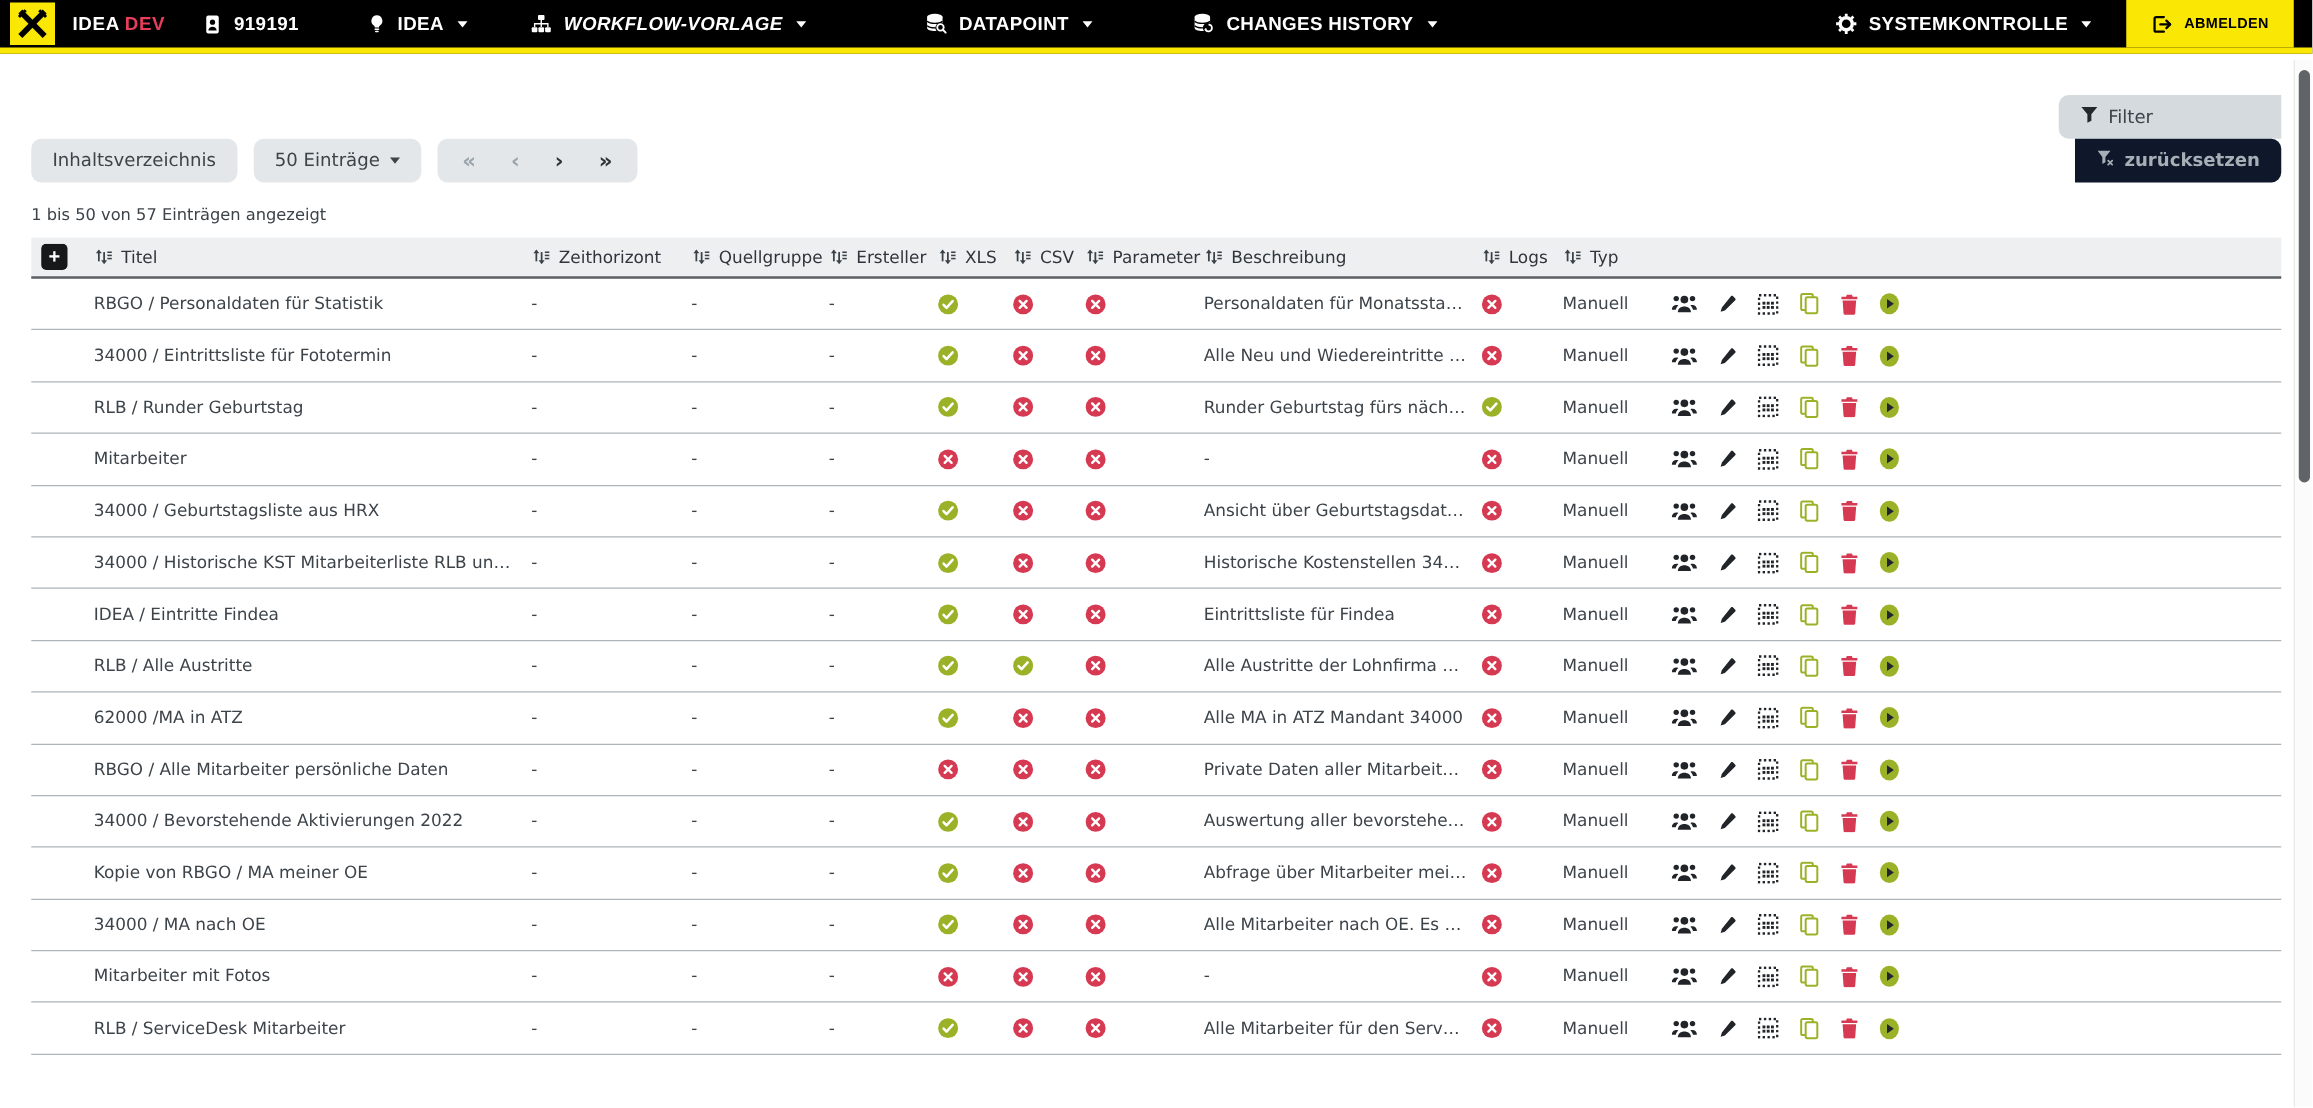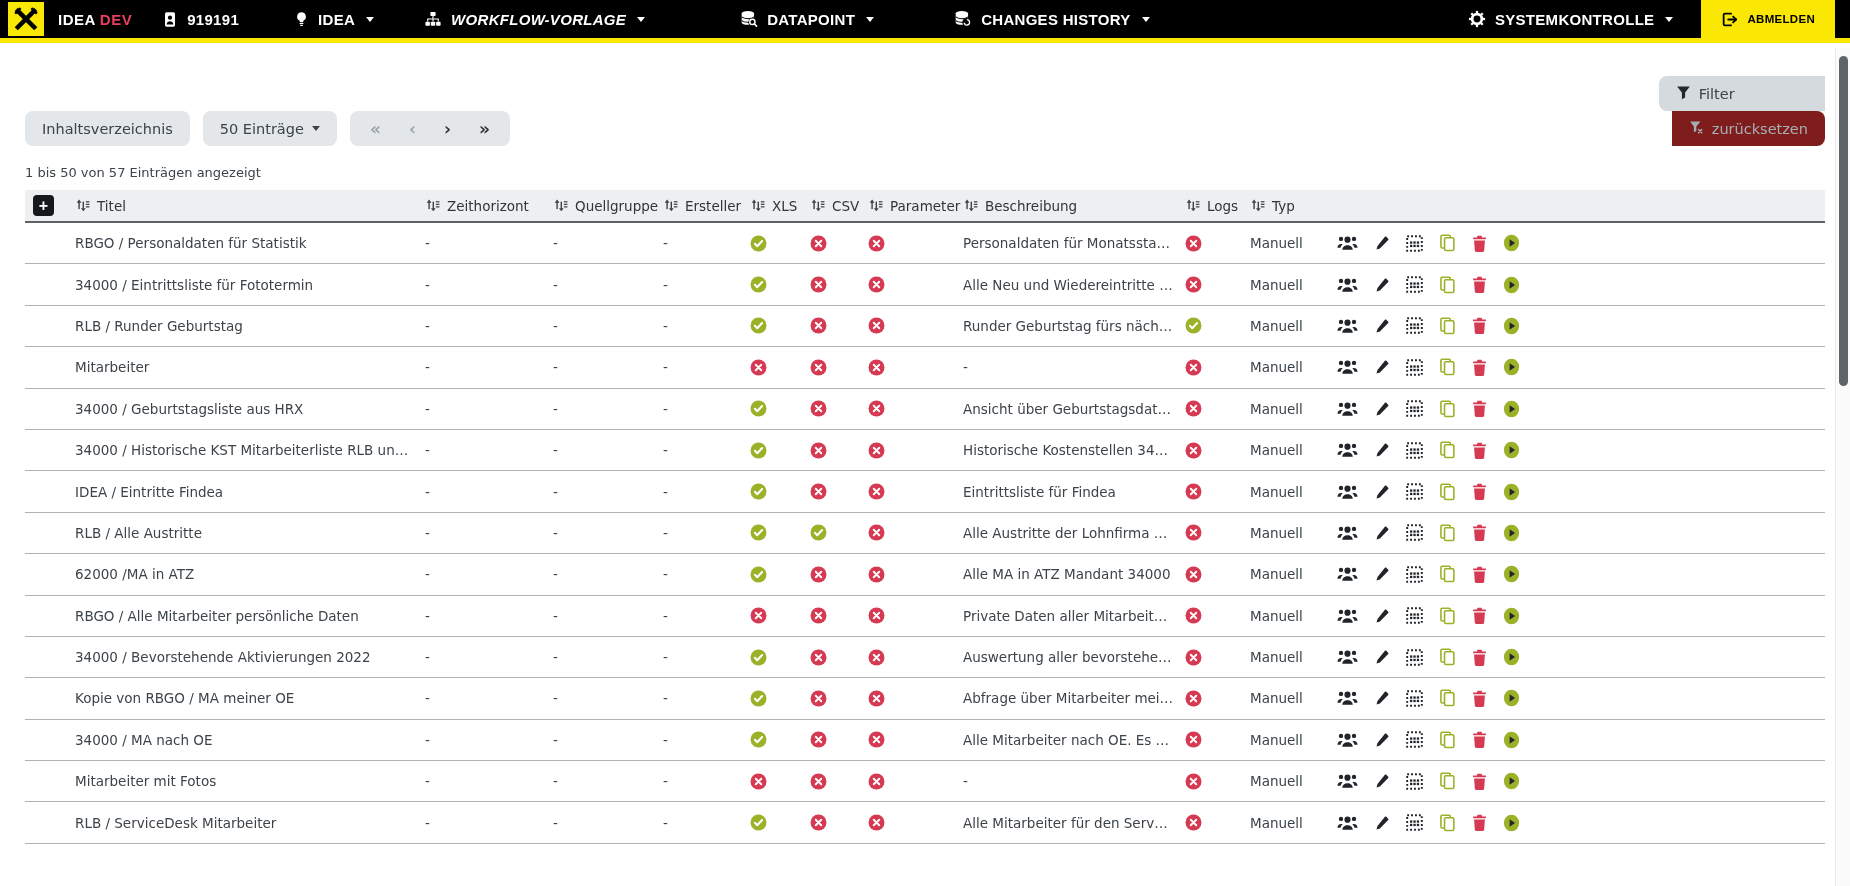--- a/index.html
+++ b/index.html
@@ -55,21 +55,21 @@
     display:inline-flex;align-items:center;gap:8px;white-space:nowrap;
   }
   .btn + .btn, .btn + .pager{margin-left:13px;}
   .btn .caret{border-top-color:var(--text);}
   .pager{height:35px;border-radius:8px;background:var(--btn);display:inline-flex;align-items:center;padding:0 6px;}
   .pg{border:none;background:transparent;font-size:17px;font-weight:bold;padding:0 14px;cursor:pointer;font-family:"DejaVu Sans",sans-serif;}
   .pg.enabled{color:#2e3338;}
   .pg.disabled{color:var(--muted);cursor:default;}
   .toolbar-right{margin-left:auto;display:flex;flex-direction:column;}
   .btn.filter{background:var(--btn-dark);border-radius:8px 0 0 8px;}
-  .btn.reset{background:#7f1d1d;color:#a6afb6;border-radius:0 8px 8px 0;cursor:default;}
+  .btn.reset{background:#0f172a;color:#a6afb6;border-radius:0 8px 8px 0;cursor:default;font-weight:bold;}
   .status-line{margin-top:19px;font-size:13px;color:var(--text);}
   
   .tbl{margin-top:10px;}
   .grid-row{display:grid;grid-template-columns:50px 350px 128px 110px 87px 60px 58px 95px 222px 65px 75px 1fr;align-items:center;}
   .thead{height:33px;background:var(--hdr);border-bottom:2px solid #5c6166;font-size:13.5px;color:var(--ink);}
   .hcell{display:flex;align-items:center;gap:7px;overflow:hidden;white-space:nowrap;cursor:pointer;}
   .add-btn{
     width:21px;height:21px;margin-left:8px;border:none;border-radius:4px;background:#16181a;color:#fff;
     font-size:16px;font-weight:bold;line-height:19px;cursor:pointer;display:flex;align-items:center;justify-content:center;padding:0;
   }

